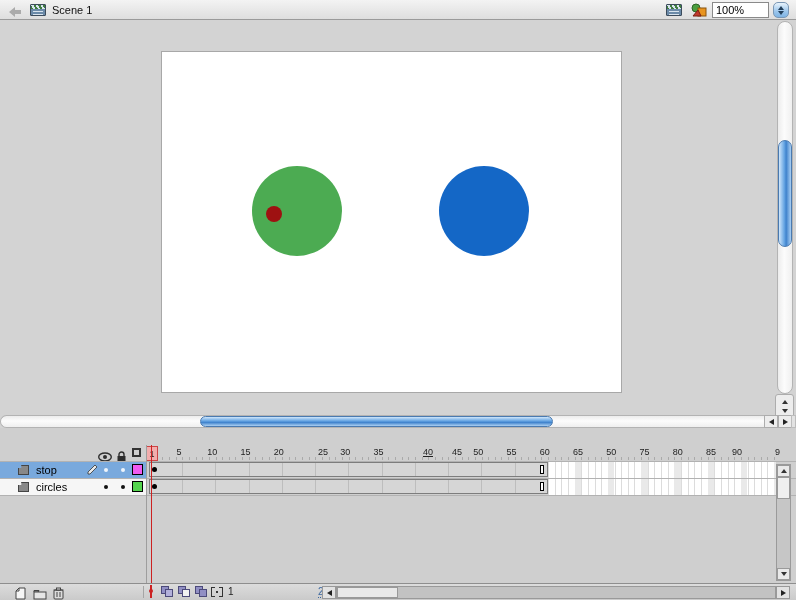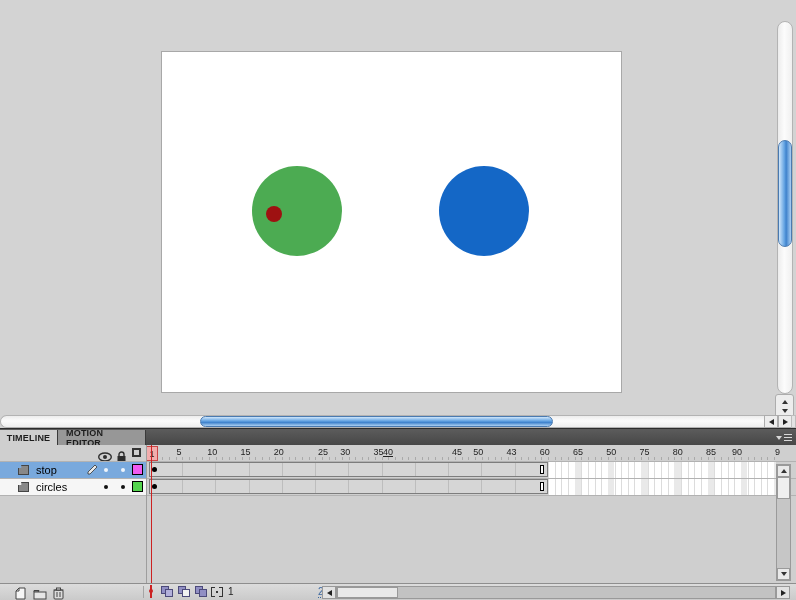--- a/index.html
+++ b/index.html
@@ -113,20 +113,43 @@
   .plain-text { font-size:10px; color:#222; position:absolute; top:2px; }
   .sb-htrack { position:absolute; left:336px; top:2px; width:440px; height:13px; background:#c2c2c2; border:1px solid #999; }
   .sb-hthumb { position:absolute; left:337px; top:3px; width:61px; height:11px; background:#e9e9e9; border:1px solid #999; }
   .sb-harrow { position:absolute; top:2px; width:14px; height:13px; background:#e2e2e2; border:1px solid #999; display:flex; align-items:center; justify-content:center; }
 </style>
 </head>
 <body>
 
 <div id="app">
 
+  <div class="edit-bar">
+    <div class="back-btn">
+      <svg width="14" height="12">
+          <path d="M1 6 L7 1 L7 4 L13 4 L13 8 L7 8 L7 11 Z" fill="#ababab"></path>
+        </svg>
+    </div>
+    <div class="clapper" style="left:30px; top:4px;"></div>
+    <span class="scene-name">Scene 1</span>
+
+    <div class="clapper" style="left:666px; top:4px;"></div>
+    <div style="position:absolute; left:691px; top:3px; width:16px; height:14px;">
+      <svg width="16" height="14">
+        <circle cx="5" cy="5" r="4" fill="#4a9e3f" stroke="#2c6326"></circle>
+        <rect x="7" y="5" width="8" height="8" fill="#e8941f" stroke="#8a5510"></rect>
+        <path d="M2 13 L7 7 L10 13 Z" fill="#c0392b" stroke="#7a2015"></path>
+      </svg>
+    </div>
+    <input class="zoom-input" value="100%" style="">
+    <div class="zoom-stepper">
+      <div class="tri-up"></div>
+      <div class="tri-down"></div>
+    </div>
+  </div>
 
   <div class="pasteboard">
     <div class="stage">
       <div class="circle green-circle" style="background-color: rgb(76, 171, 82);">
         <div class="red-dot" style="background-color: rgb(158, 17, 17);"></div>
       </div>
       <div class="circle blue-circle" style="background-color: rgb(20, 103, 198);"></div>
     </div>
   </div>
 
@@ -141,28 +164,20 @@
   <div class="h-arrow" style="left:764px;">
       <div class="tri-left"></div>
     </div>
   <div class="h-arrow" style="left:778px;">
       <div class="tri-right"></div>
     </div>
   <div class="corner-box"></div>
 
   <div class="timeline-panel">
 
-    <div class="tab-bar">
-      <div class="tab tab-active">TIMELINE</div>
-      <div class="tab tab-inactive">MOTION EDITOR</div>
-      <div class="panel-menu">
-        <div class="pm-tri"></div>
-        <div class="pm-lines"></div>
-      </div>
-    </div>
 
     <div class="ruler-row">
       <div class="hdr-icon" style="left:98px;">
         <svg width="14" height="10">
           <ellipse cx="7" cy="5" rx="6.3" ry="4" fill="none" stroke="#2e2e2e" stroke-width="1.4"></ellipse>
           <circle cx="7" cy="5" r="2" fill="#2e2e2e"></circle>
         </svg>
       </div>
       <div class="hdr-icon" style="left:116px;">
         <svg width="11" height="11">
@@ -173,24 +188,24 @@
       <div class="hdr-icon outline-sq" style="left:132px;"></div>
     </div>
     <div class="ruler-numbers">
         <span class="ruler-num" style="left: 170.925px;">5</span>
         <span class="ruler-num" style="left: 204.175px;">10</span>
         <span class="ruler-num" style="left: 237.425px;">15</span>
         <span class="ruler-num" style="left: 270.675px; text-align: center;">20</span>
         <span class="ruler-num" style="left: 315px;">25</span>
         <span class="ruler-num" style="left: 337.175px;">30</span>
         <span class="ruler-num" style="left: 370.425px;">35</span>
-        <span class="ruler-num" style="left: 380px; text-decoration: underline;">40</span>
+        <span class="ruler-num" style="left: 420px; text-decoration: underline;">40</span>
         <span class="ruler-num" style="left: 436.925px; margin-left: 12px;">45</span>
         <span class="ruler-num" style="left: 470.175px;">50</span>
-        <span class="ruler-num" style="left: 503.425px;">43</span>
+        <span class="ruler-num" style="left: 503.425px;">55</span>
         <span class="ruler-num" style="left: 536.675px;">60</span>
         <span class="ruler-num" style="left: 569.925px;">65</span>
         <span class="ruler-num" style="left: 603.175px;">50</span>
         <span class="ruler-num" style="left: 636.425px;">75</span>
         <span class="ruler-num" style="left: 669.675px;">80</span>
         <span class="ruler-num" style="left: 702.925px;">85</span>
         <span class="ruler-num" style="left: 729px;">90</span>
         <span class="ruler-num" style="left: 769.425px;">9</span>
       </div>
     <div class="ruler-ticks"></div>

